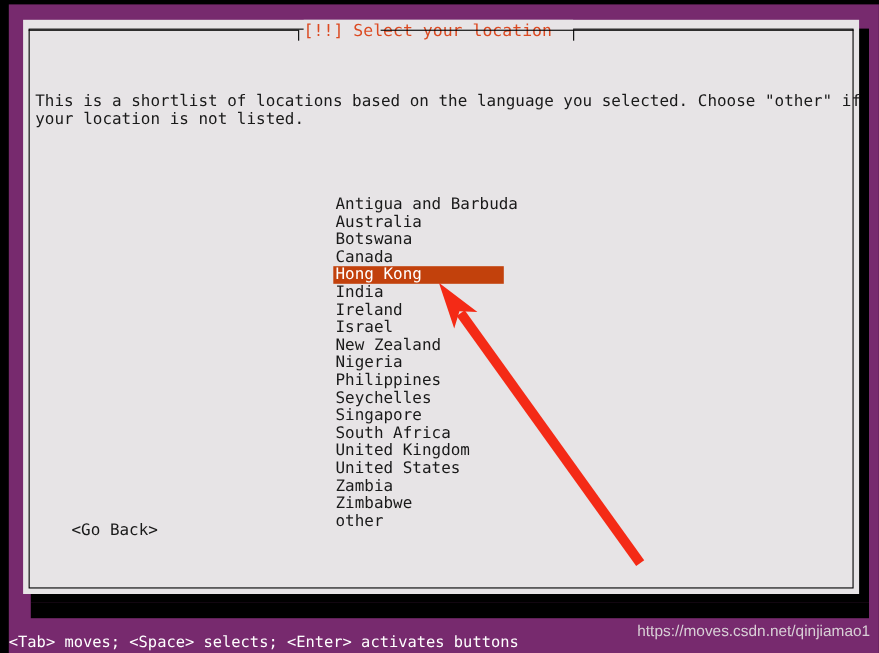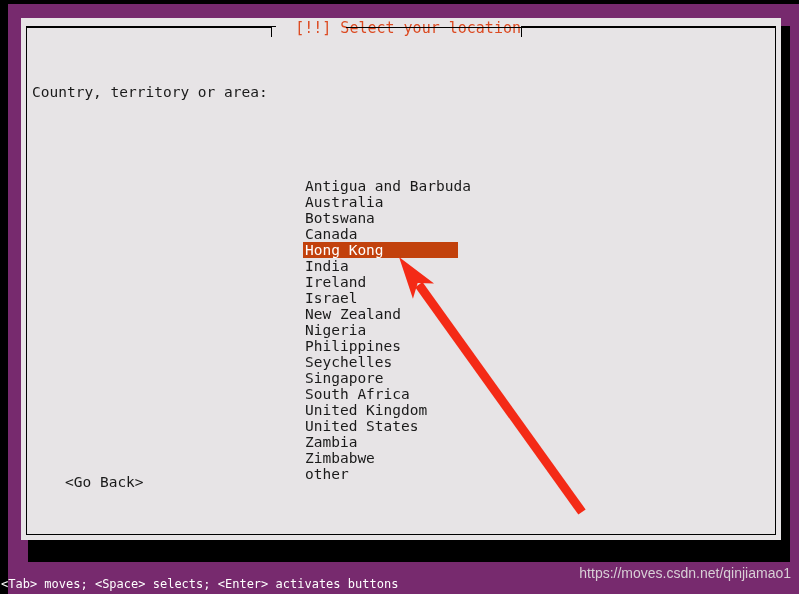--- a/index.html
+++ b/index.html
@@ -85,21 +85,21 @@
     height: 10px;
     background: #000000;
   }
   .title-tick.a { left: 245px; }
   .title-tick.b { left: 495px; }
   .title-text {
     position: absolute;
     left: 250px;
     top: 0px;
     width: 245px;
-    text-align: right;
+    text-align: left;
     color: #dc4a22;
     font-size: 15px;
     line-height: 20px;
     white-space: pre;
     background: #e7e4e6;
   }
 
   
   .body-text {
     position: absolute;
@@ -158,24 +158,24 @@
   }
 
   
   .help-bar {
     position: absolute;
     left: 0px;
     top: 574px;
     width: 799px;
     height: 20px;
     color: #ffffff;
-    font-size: 12px;
+    font-size: 14px;
     line-height: 20px;
     white-space: pre;
-    padding-left: 1px;
+    padding-left: 8px;
     box-sizing: border-box;
   }
 
   
   .watermark {
     position: absolute;
     right: 8px;
     top: 564px;
     color: #d8cfd6;
     font-family: "Liberation Sans", sans-serif;
@@ -209,21 +209,22 @@
 
     <div class="titlebar">
       <div class="title-rule left"></div>
       <div class="title-tick a"></div>
       <div class="title-text">[!!] Select your location</div>
       <div class="title-tick b"></div>
       <div class="title-rule right"></div>
     </div>
 
     <div class="body-text">
-      <div class="para">Country, territory or area:</div>
+      <div class="para">This is a shortlist of locations based on the language you selected. Choose "other" if
+your location is not listed.</div>
     </div>
 
     <div class="country-list"><span class="country-item">Antigua and Barbuda</span><span class="country-item">Australia</span><span class="country-item">Botswana</span><span class="country-item">Canada</span><span class="country-item selected">Hong Kong</span><span class="country-item">India</span><span class="country-item">Ireland</span><span class="country-item">Israel</span><span class="country-item">New Zealand</span><span class="country-item">Nigeria</span><span class="country-item">Philippines</span><span class="country-item">Seychelles</span><span class="country-item">Singapore</span><span class="country-item">South Africa</span><span class="country-item">United Kingdom</span><span class="country-item">United States</span><span class="country-item">Zambia</span><span class="country-item">Zimbabwe</span><span class="country-item">other</span></div>
 
     <div class="go-back">&lt;Go Back&gt;</div>
 
   </div>
 
   <div class="bottom-black-bar"></div>
 

